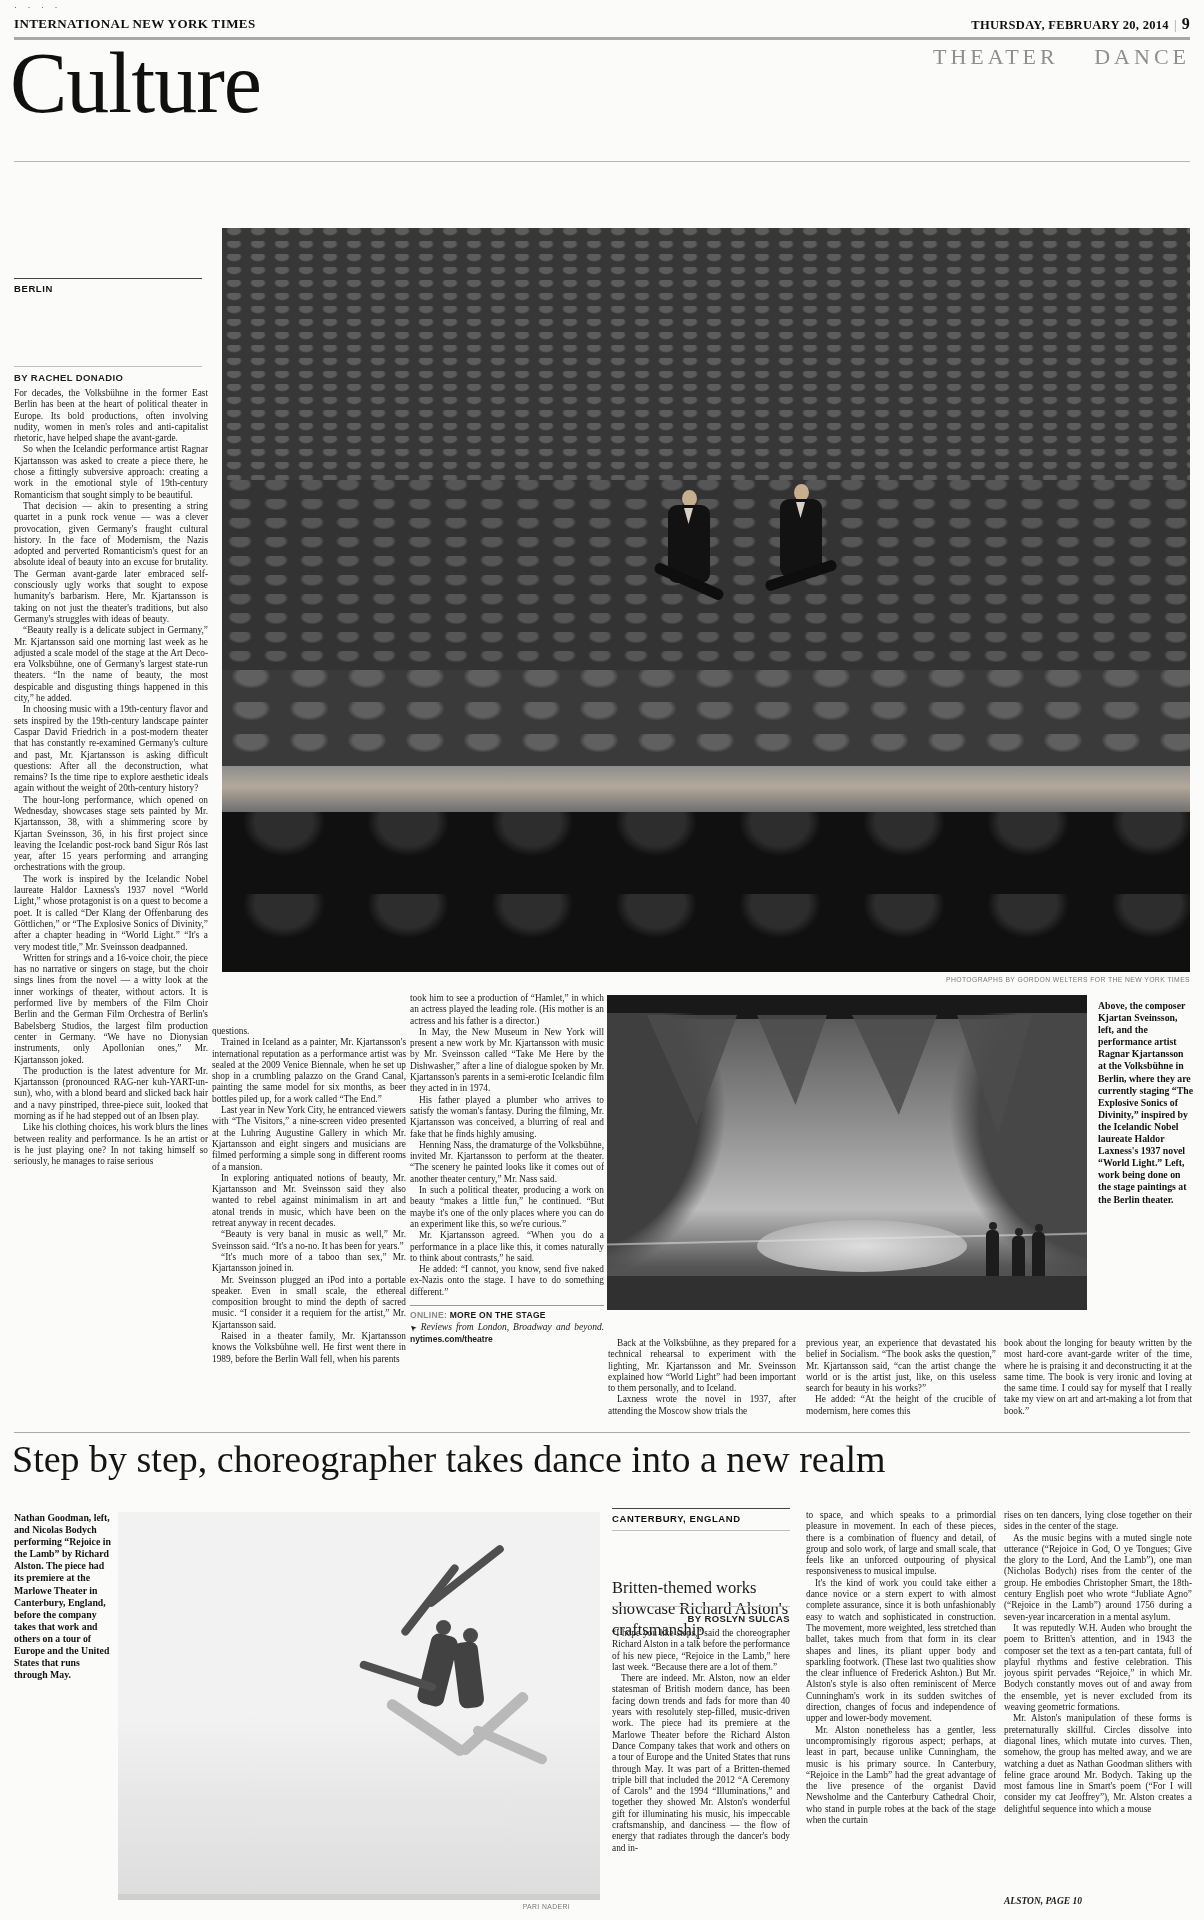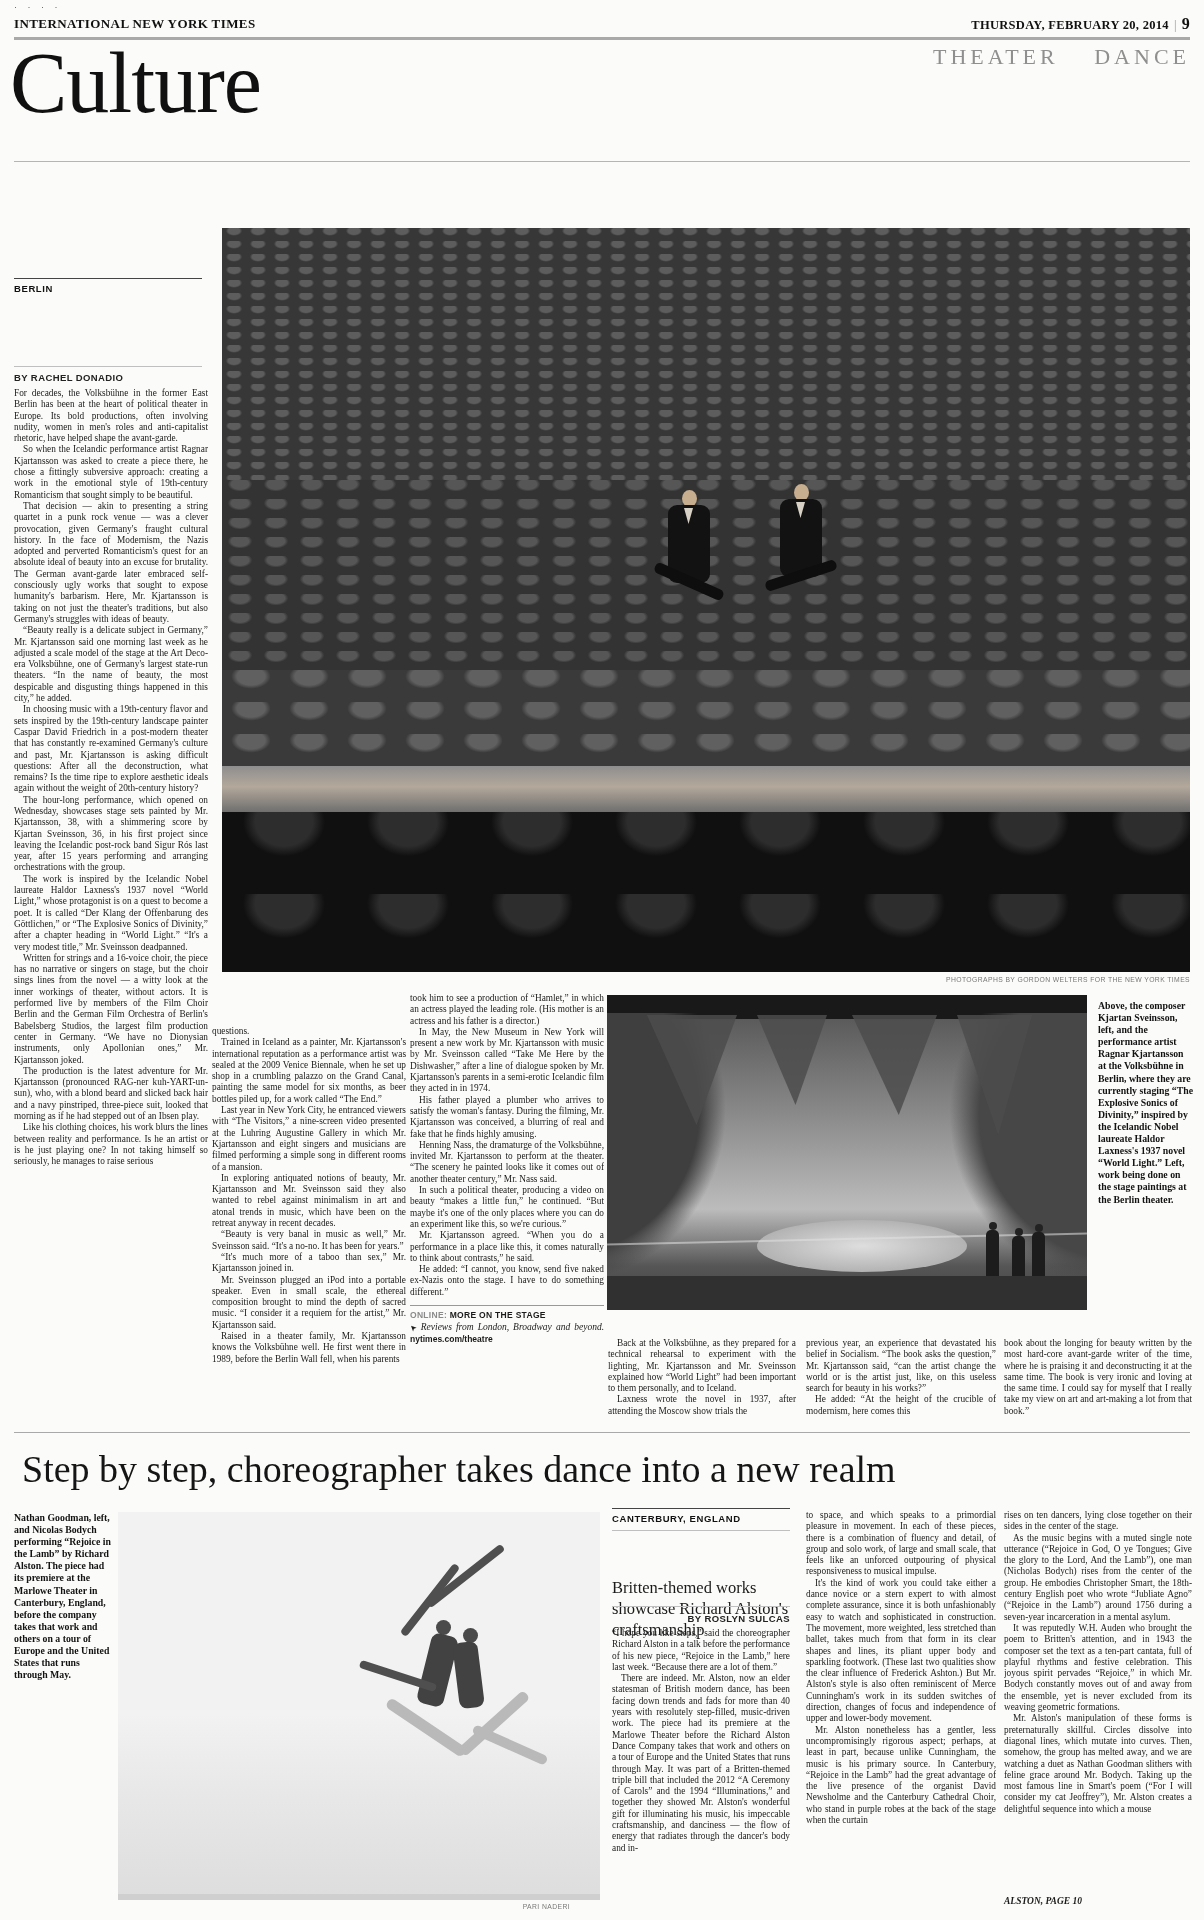--- a/index.html
+++ b/index.html
@@ -184,21 +184,21 @@
       <p>Mr. Sveinsson plugged an iPod into a portable speaker. Even in small scale, the ethereal composition brought to mind the depth of sacred music. “I consider it a requiem for the artist,” Mr. Kjartansson said.</p>
       <p>Raised in a theater family, Mr. Kjartansson knows the Volksbühne well. He first went there in 1989, before the Berlin Wall fell, when his parents</p>
     </div>
 
   <div class="abs bodycol flush-first col3a">
     <div>
         <p>took him to see a production of “Hamlet,” in which an actress played the leading role. (His mother is an actress and his father is a director.)</p>
         <p>In May, the New Museum in New York will present a new work by Mr. Kjartansson with music by Mr. Sveinsson called “Take Me Here by the Dishwasher,” after a line of dialogue spoken by Mr. Kjartansson's parents in a semi-erotic Icelandic film they acted in in 1974.</p>
         <p>His father played a plumber who arrives to satisfy the woman's fantasy. During the filming, Mr. Kjartansson was conceived, a blurring of real and fake that he finds highly amusing.</p>
         <p>Henning Nass, the dramaturge of the Volksbühne, invited Mr. Kjartansson to perform at the theater. “The scenery he painted looks like it comes out of another theater century,” Mr. Nass said.</p>
-        <p>In such a political theater, producing a video on beauty “makes a little fun,” he continued. “But maybe it's one of the only places where you can do an experiment like this, so we're curious.”</p>
+        <p>In such a political theater, producing a work on beauty “makes a little fun,” he continued. “But maybe it's one of the only places where you can do an experiment like this, so we're curious.”</p>
         <p>Mr. Kjartansson agreed. “When you do a performance in a place like this, it comes naturally to think about contrasts,” he said.</p>
         <p>He added: “I cannot, you know, send five naked ex-Nazis onto the stage. I have to do something different.”</p>
       </div>
     <div class="online-box">
       <div class="online-head">
         <span class="ok">ONLINE:</span>
         <span>MORE ON THE STAGE</span>
       </div>
       <div class="online-body">
         <span class="cursor-glyph">➤</span>
@@ -233,21 +233,21 @@
   <div class="abs bodycol flush-first col6a">
       <p>book about the longing for beauty written by the most hard-core avant-garde writer of the time, where he is praising it and deconstructing it at the same time. The book is very ironic and loving at the same time. I could say for myself that I really take my view on art and art-making a lot from that book.”</p>
     </div>
   <div class="abs bodycol flush-first col5a">
       <p>previous year, an experience that devastated his belief in Socialism. “The book asks the question,” Mr. Kjartansson said, “can the artist change the world or is the artist just, like, on this useless search for beauty in his works?”</p>
       <p>He added: “At the height of the crucible of modernism, here comes this</p>
     </div>
 
   <div class="abs mid-rule"></div>
 
-  <h2 class="abs headline2" style="margin:10px;font-weight:normal">Step by step, choreographer takes dance into a new realm</h2>
+  <h2 class="abs headline2" style="margin:0;font-weight:normal">Step by step, choreographer takes dance into a new realm</h2>
 
   <div class="abs caption caption2">Nathan Goodman, left, and Nicolas Bodych performing “Rejoice in the Lamb” by Richard Alston. The piece had its premiere at the Marlowe Theater in Canterbury, England, before the company takes that work and others on a tour of Europe and the United States that runs through May.</div>
 
   <div class="abs photo photo3">
     <div class="p3-limb" style="left:300px;top:60px;width:95px;height:8px;transform:rotate(-38deg)"></div>
     <div class="p3-limb" style="left:268px;top:84px;width:88px;height:8px;transform:rotate(-52deg)"></div>
     <div class="p3-head" style="left:318px;top:108px"></div>
     <div class="p3-head" style="left:345px;top:116px"></div>
     <div class="p3-torso" style="left:306px;top:122px;width:27px;height:72px;transform:rotate(14deg)"></div>
     <div class="p3-torso" style="left:338px;top:130px;width:25px;height:66px;transform:rotate(-7deg)"></div>

